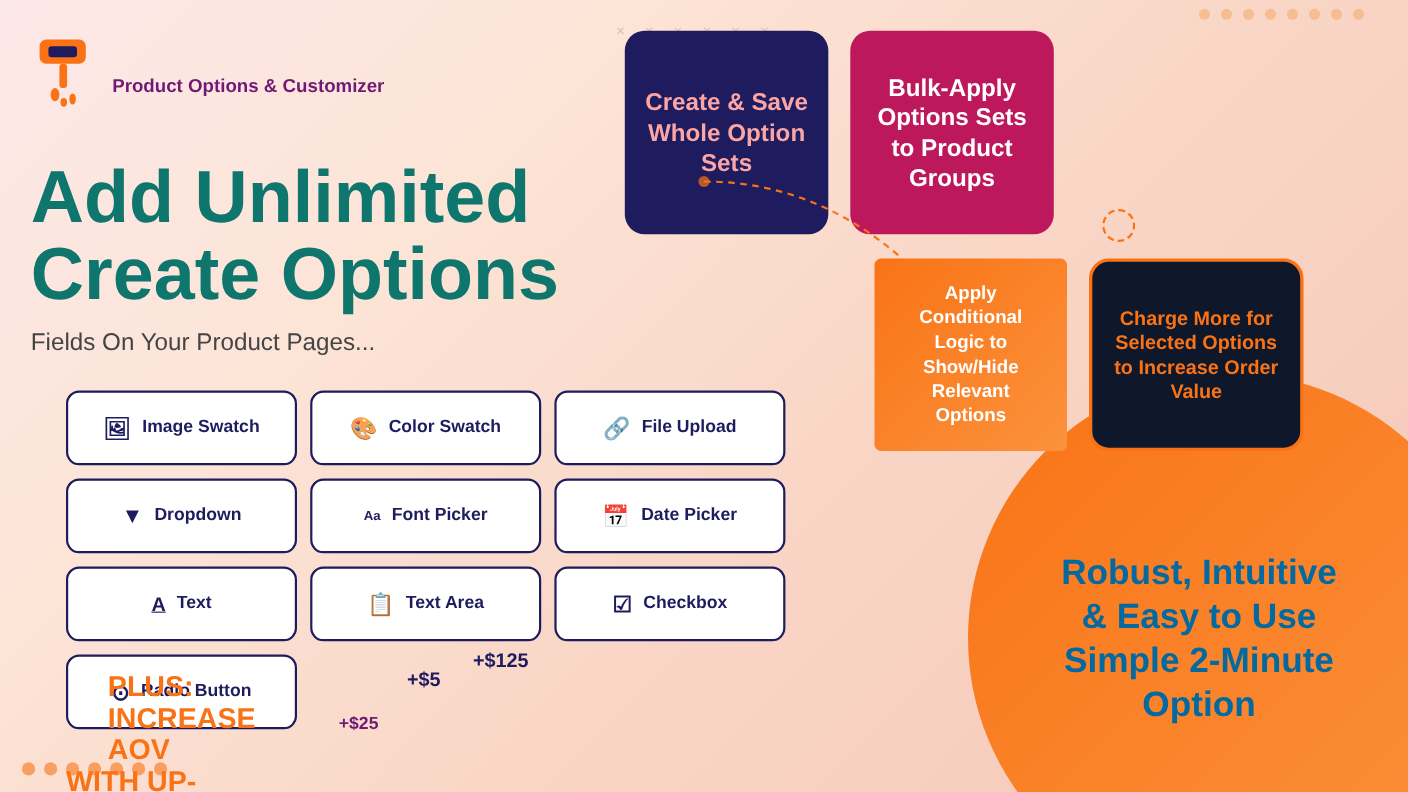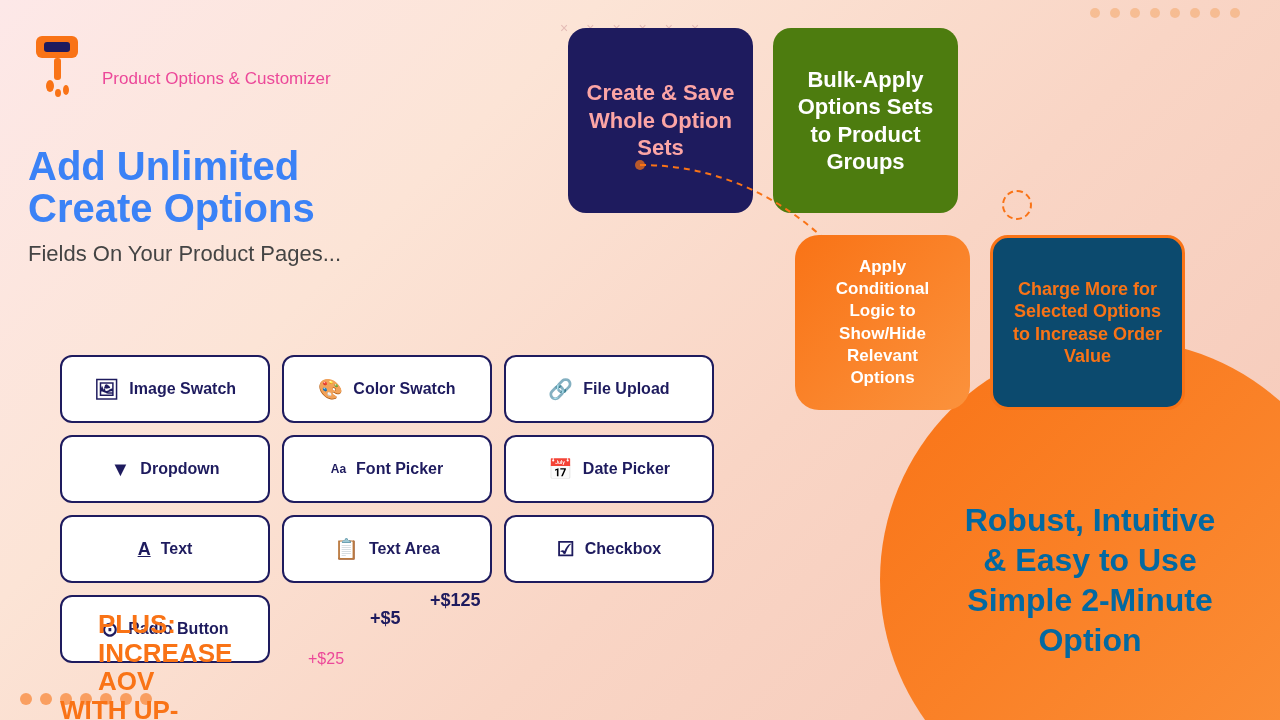--- a/index.html
+++ b/index.html
@@ -86,37 +86,37 @@
       align-items: center;
       gap: 14px;
     }
     .logo-icon {
       width: 60px;
       height: 70px;
       position: relative;
     }
     .logo-text h2 {
       font-size: 17px;
-      font-weight: 400;
-      color: #ec4899;
+      font-weight: 700;
+      color: #701a75;
       line-height: 1.3;
       margin-top: 32px;
     }
 
     
     .main-heading {
       position: absolute;
       top: 145px;
       left: 28px;
       max-width: 540px;
     }
     .main-heading h1 {
-      font-size: 40px;
+      font-size: 67px;
       font-weight: 900;
-      color: #3b82f6;
+      color: #0f766e;
       line-height: 1.05;
     }
     .main-heading p {
       font-size: 22px;
       color: #444;
       margin-top: 12px;
       font-weight: 400;
     }
 
     
@@ -155,21 +155,21 @@
       max-width: 500px;
     }
     .price-tag {
       position: absolute;
       font-weight: 900;
       color: #1e1b5e;
       font-size: 16px;
     }
     .price-tag-1 { top: 608px; left: 370px; font-size: 18px; color: #1e1b5e; font-weight: 900;}
     .price-tag-2 { top: 590px; left: 430px; font-size: 18px; color: #1e1b5e; font-weight: 900;}
-    .price-tag-3 { top: 650px; left: 308px; font-size: 16px; color: #ec4899; font-weight: 400;}
+    .price-tag-3 { top: 650px; left: 308px; font-size: 16px; color: #701a75; font-weight: 700;}
 
     
     .feature-cards-top {
       position: absolute;
       top: 28px;
       left: 568px;
       display: flex;
       gap: 20px;
     }
     .feature-card {
@@ -181,21 +181,21 @@
       padding: 20px 18px;
       cursor: pointer;
     }
     .feature-card.dark-blue {
       background: #1e1b5e;
       color: #fca5a5;
       width: 185px;
       height: 185px;
     }
     .feature-card.dark-blue-2 {
-      background: #4d7c0f;
+      background: #be185d;
       color: white;
       width: 185px;
       height: 185px;
     }
     .feature-card h3 {
       font-size: 22px;
       font-weight: 800;
       line-height: 1.25;
     }
 
@@ -205,25 +205,25 @@
       top: 235px;
       left: 795px;
       display: flex;
       gap: 20px;
     }
     .feature-card.orange {
       background: linear-gradient(135deg, #f97316, #fb923c);
       color: white;
       width: 175px;
       height: 175px;
-      border-radius: 24px;
+      border-radius: 6px;
       padding: 18px;
     }
     .feature-card.orange-outlined {
-      background: #0c4a6e;
+      background: #0f172a;
       border: 3px solid #f97316;
       color: #f97316;
       width: 195px;
       height: 175px;
       border-radius: 18px;
       padding: 18px;
     }
     .feature-card.orange-outlined h3 {
       color: #f97316;
     }

